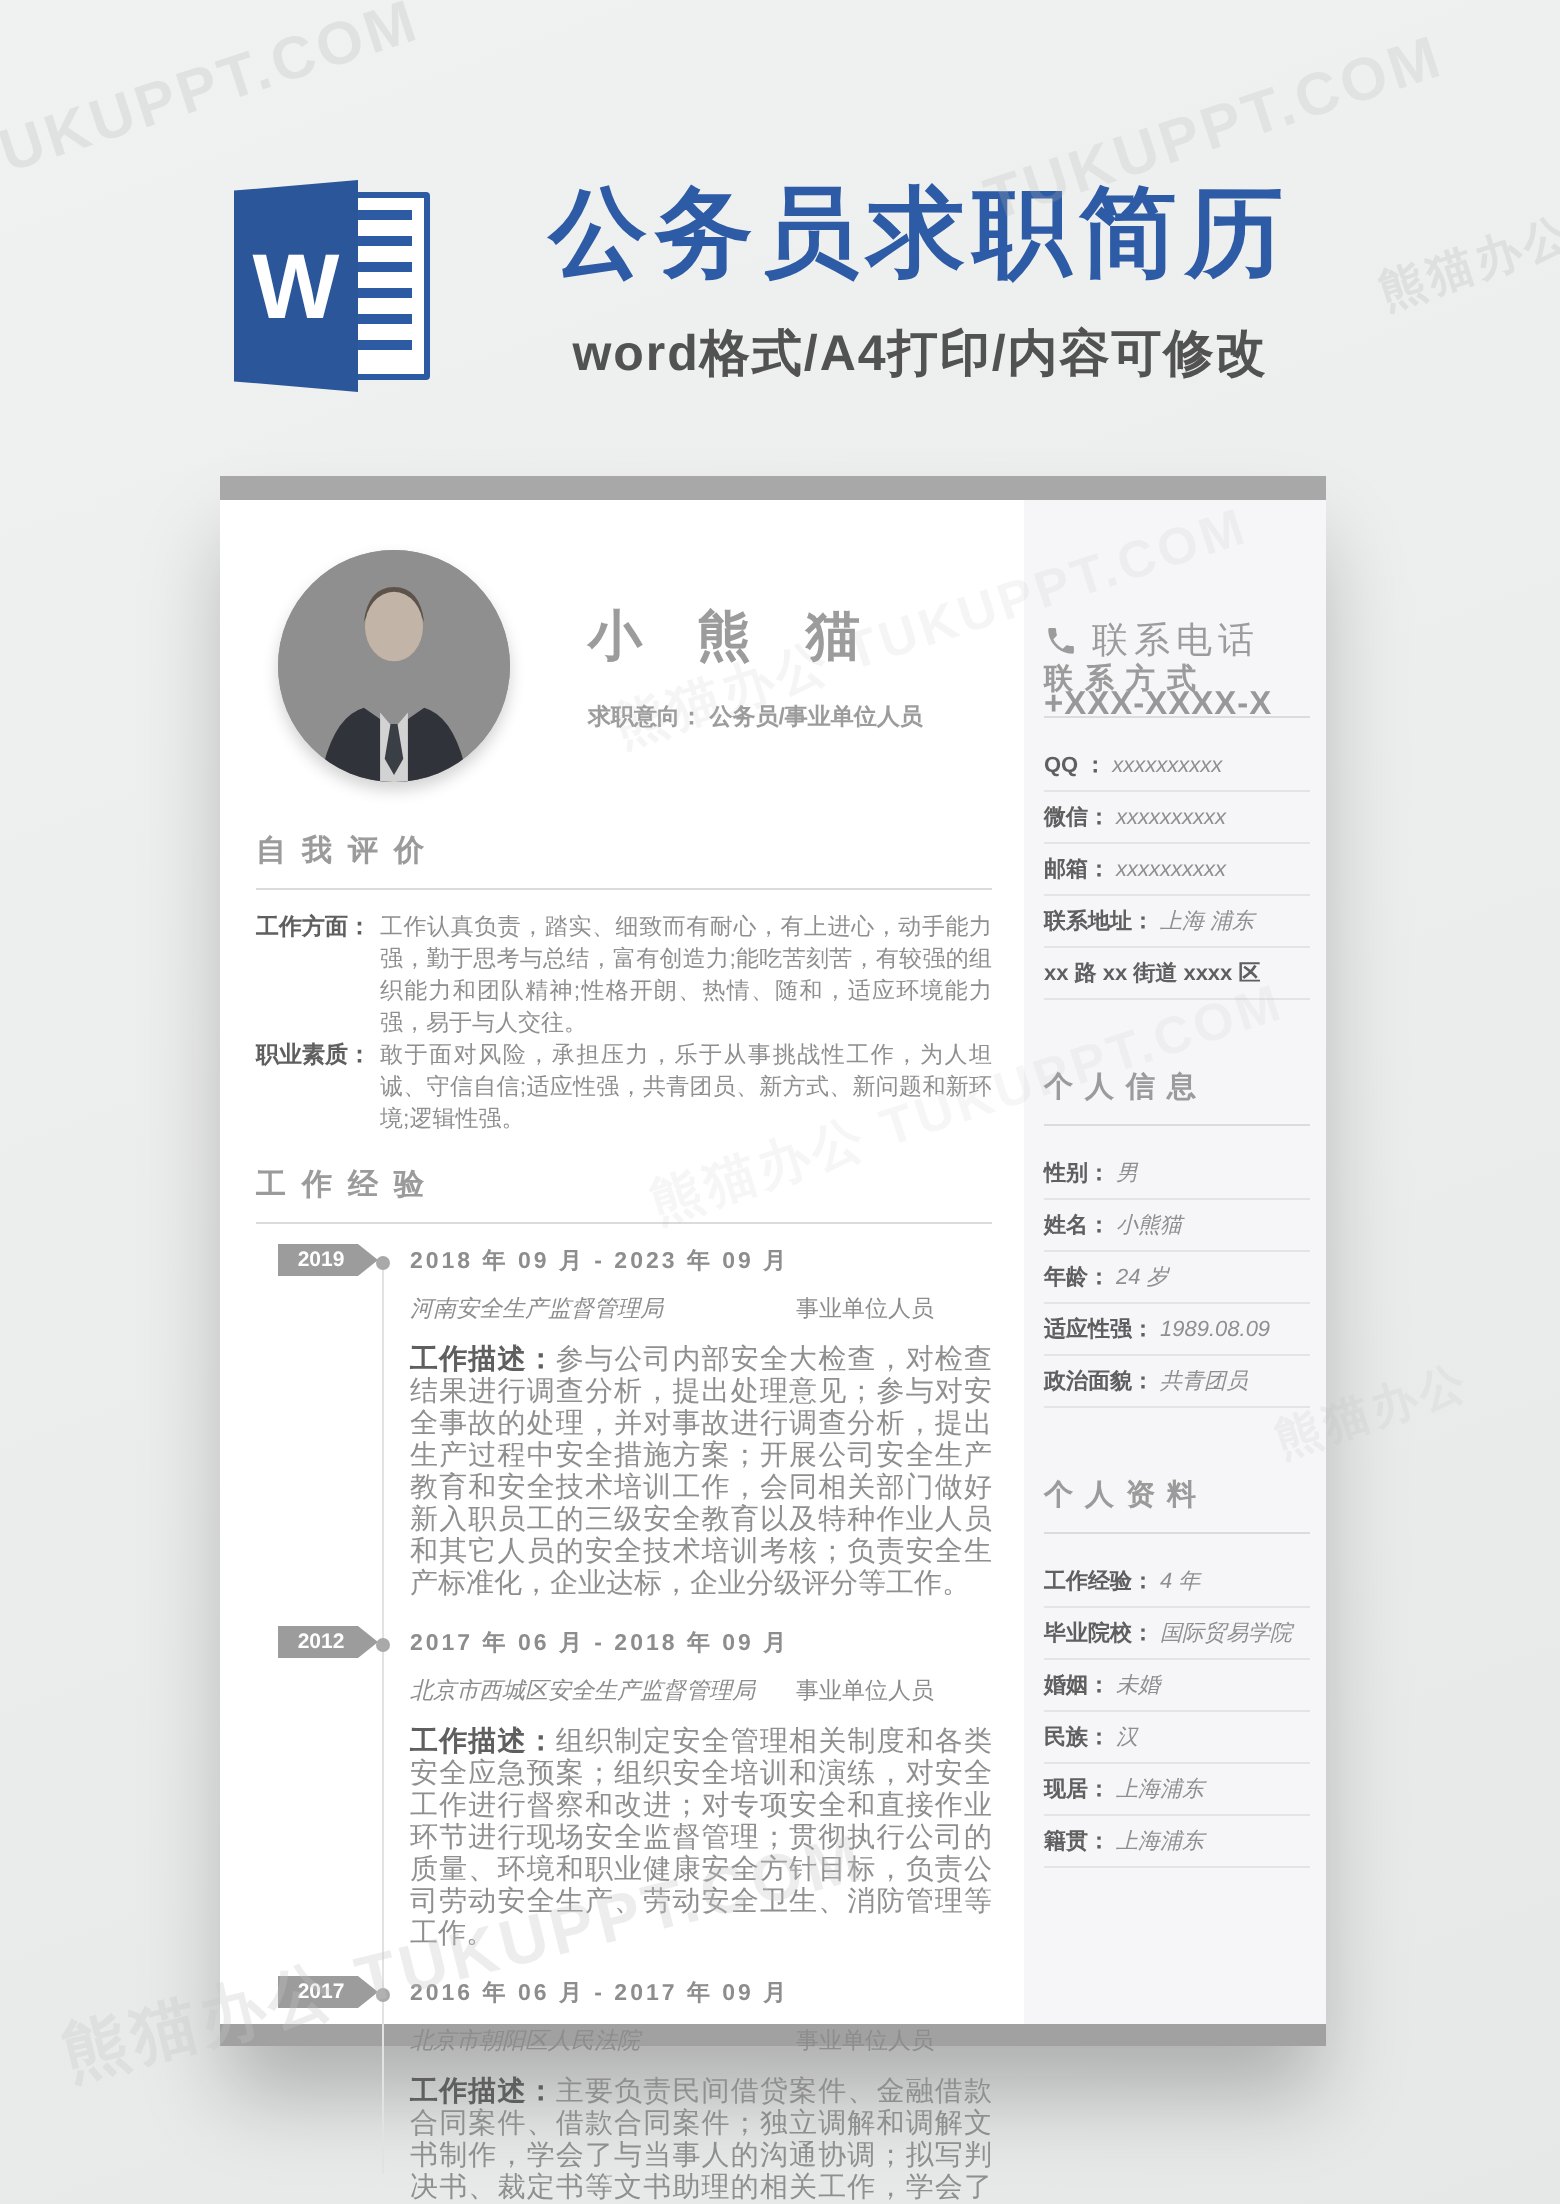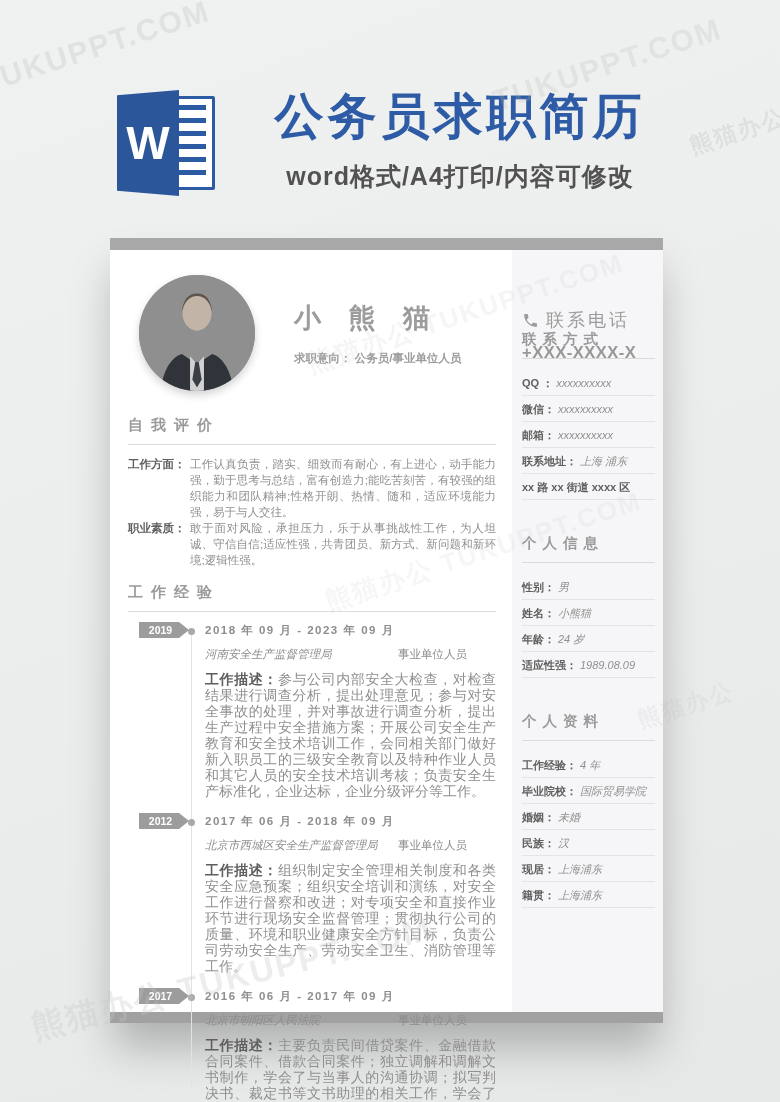--- a/index.html
+++ b/index.html
@@ -271,20 +271,24 @@
             <span class="srow-value">小熊猫</span>
           </div>
           <div class="srow">
             <span class="srow-label">年龄：</span>
             <span class="srow-value">24 岁</span>
           </div>
           <div class="srow">
             <span class="srow-label">适应性强：</span>
             <span class="srow-value">1989.08.09</span>
           </div>
+          <div class="srow">
+            <span class="srow-label">政治面貌：</span>
+            <span class="srow-value">共青团员</span>
+          </div>
         </section>
 
         <section class="aside-sec">
           <h3 class="sec-h">个人资料</h3>
           <div class="srow">
             <span class="srow-label">工作经验：</span>
             <span class="srow-value">4 年</span>
           </div>
           <div class="srow">
             <span class="srow-label">毕业院校：</span>

